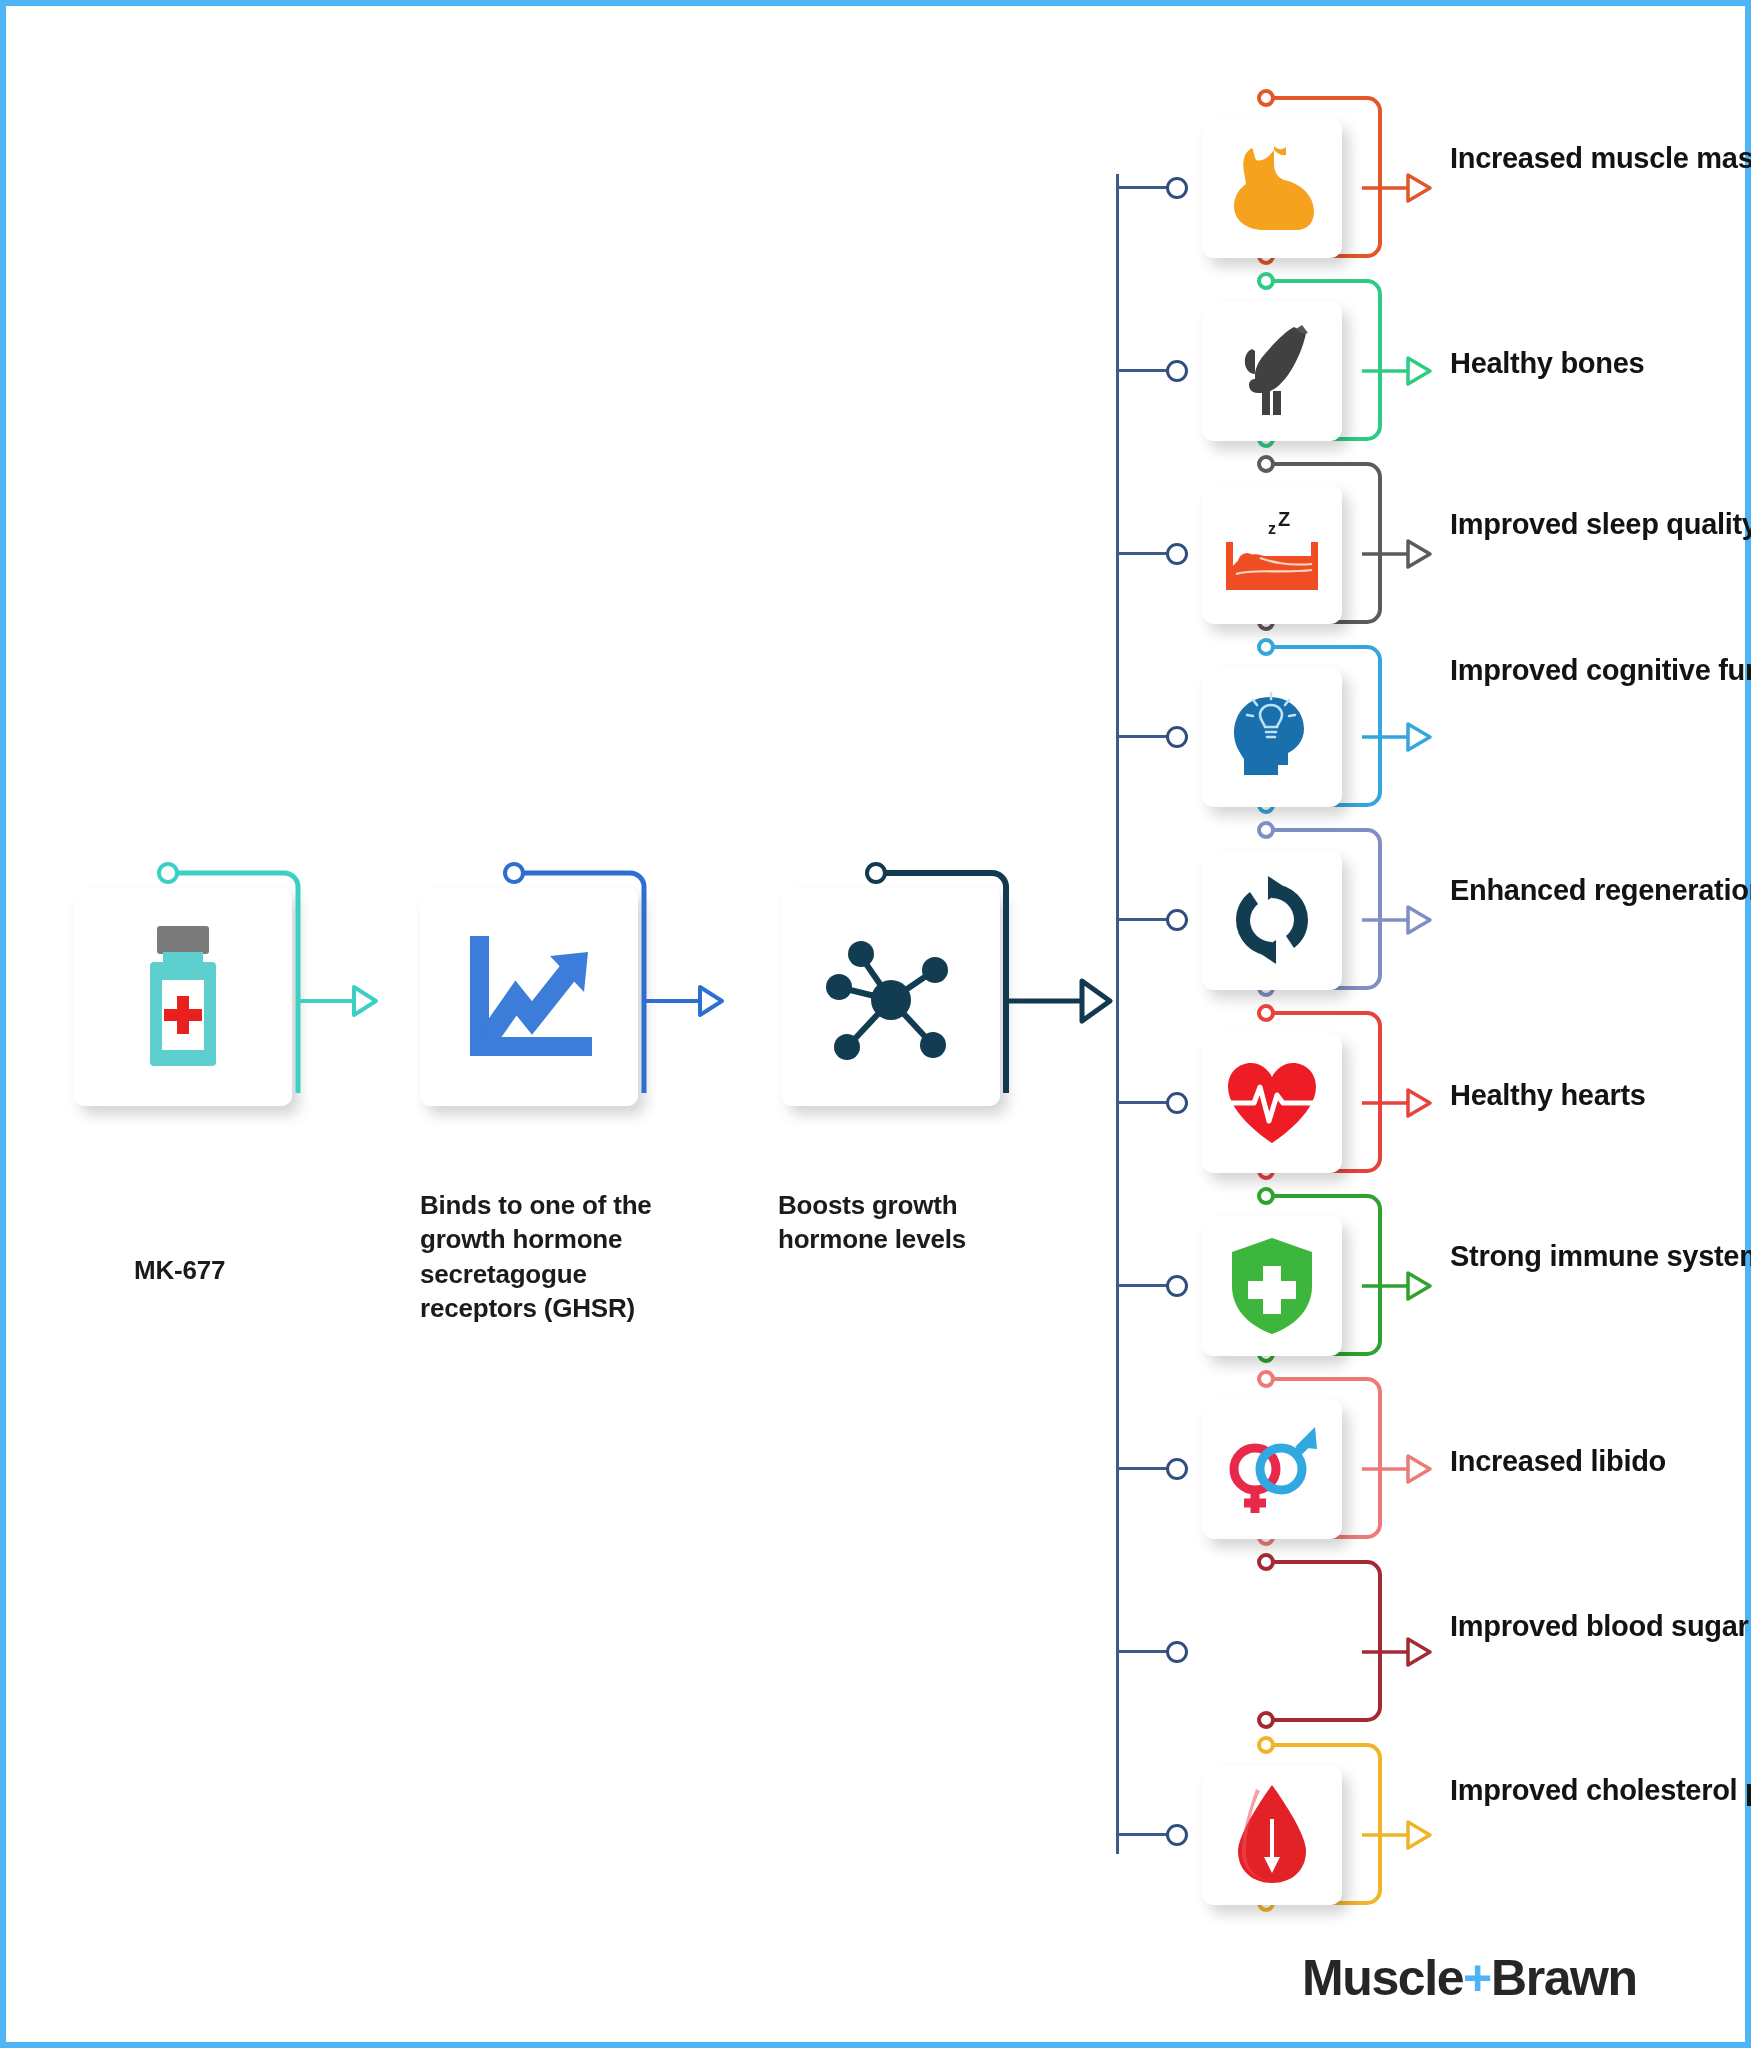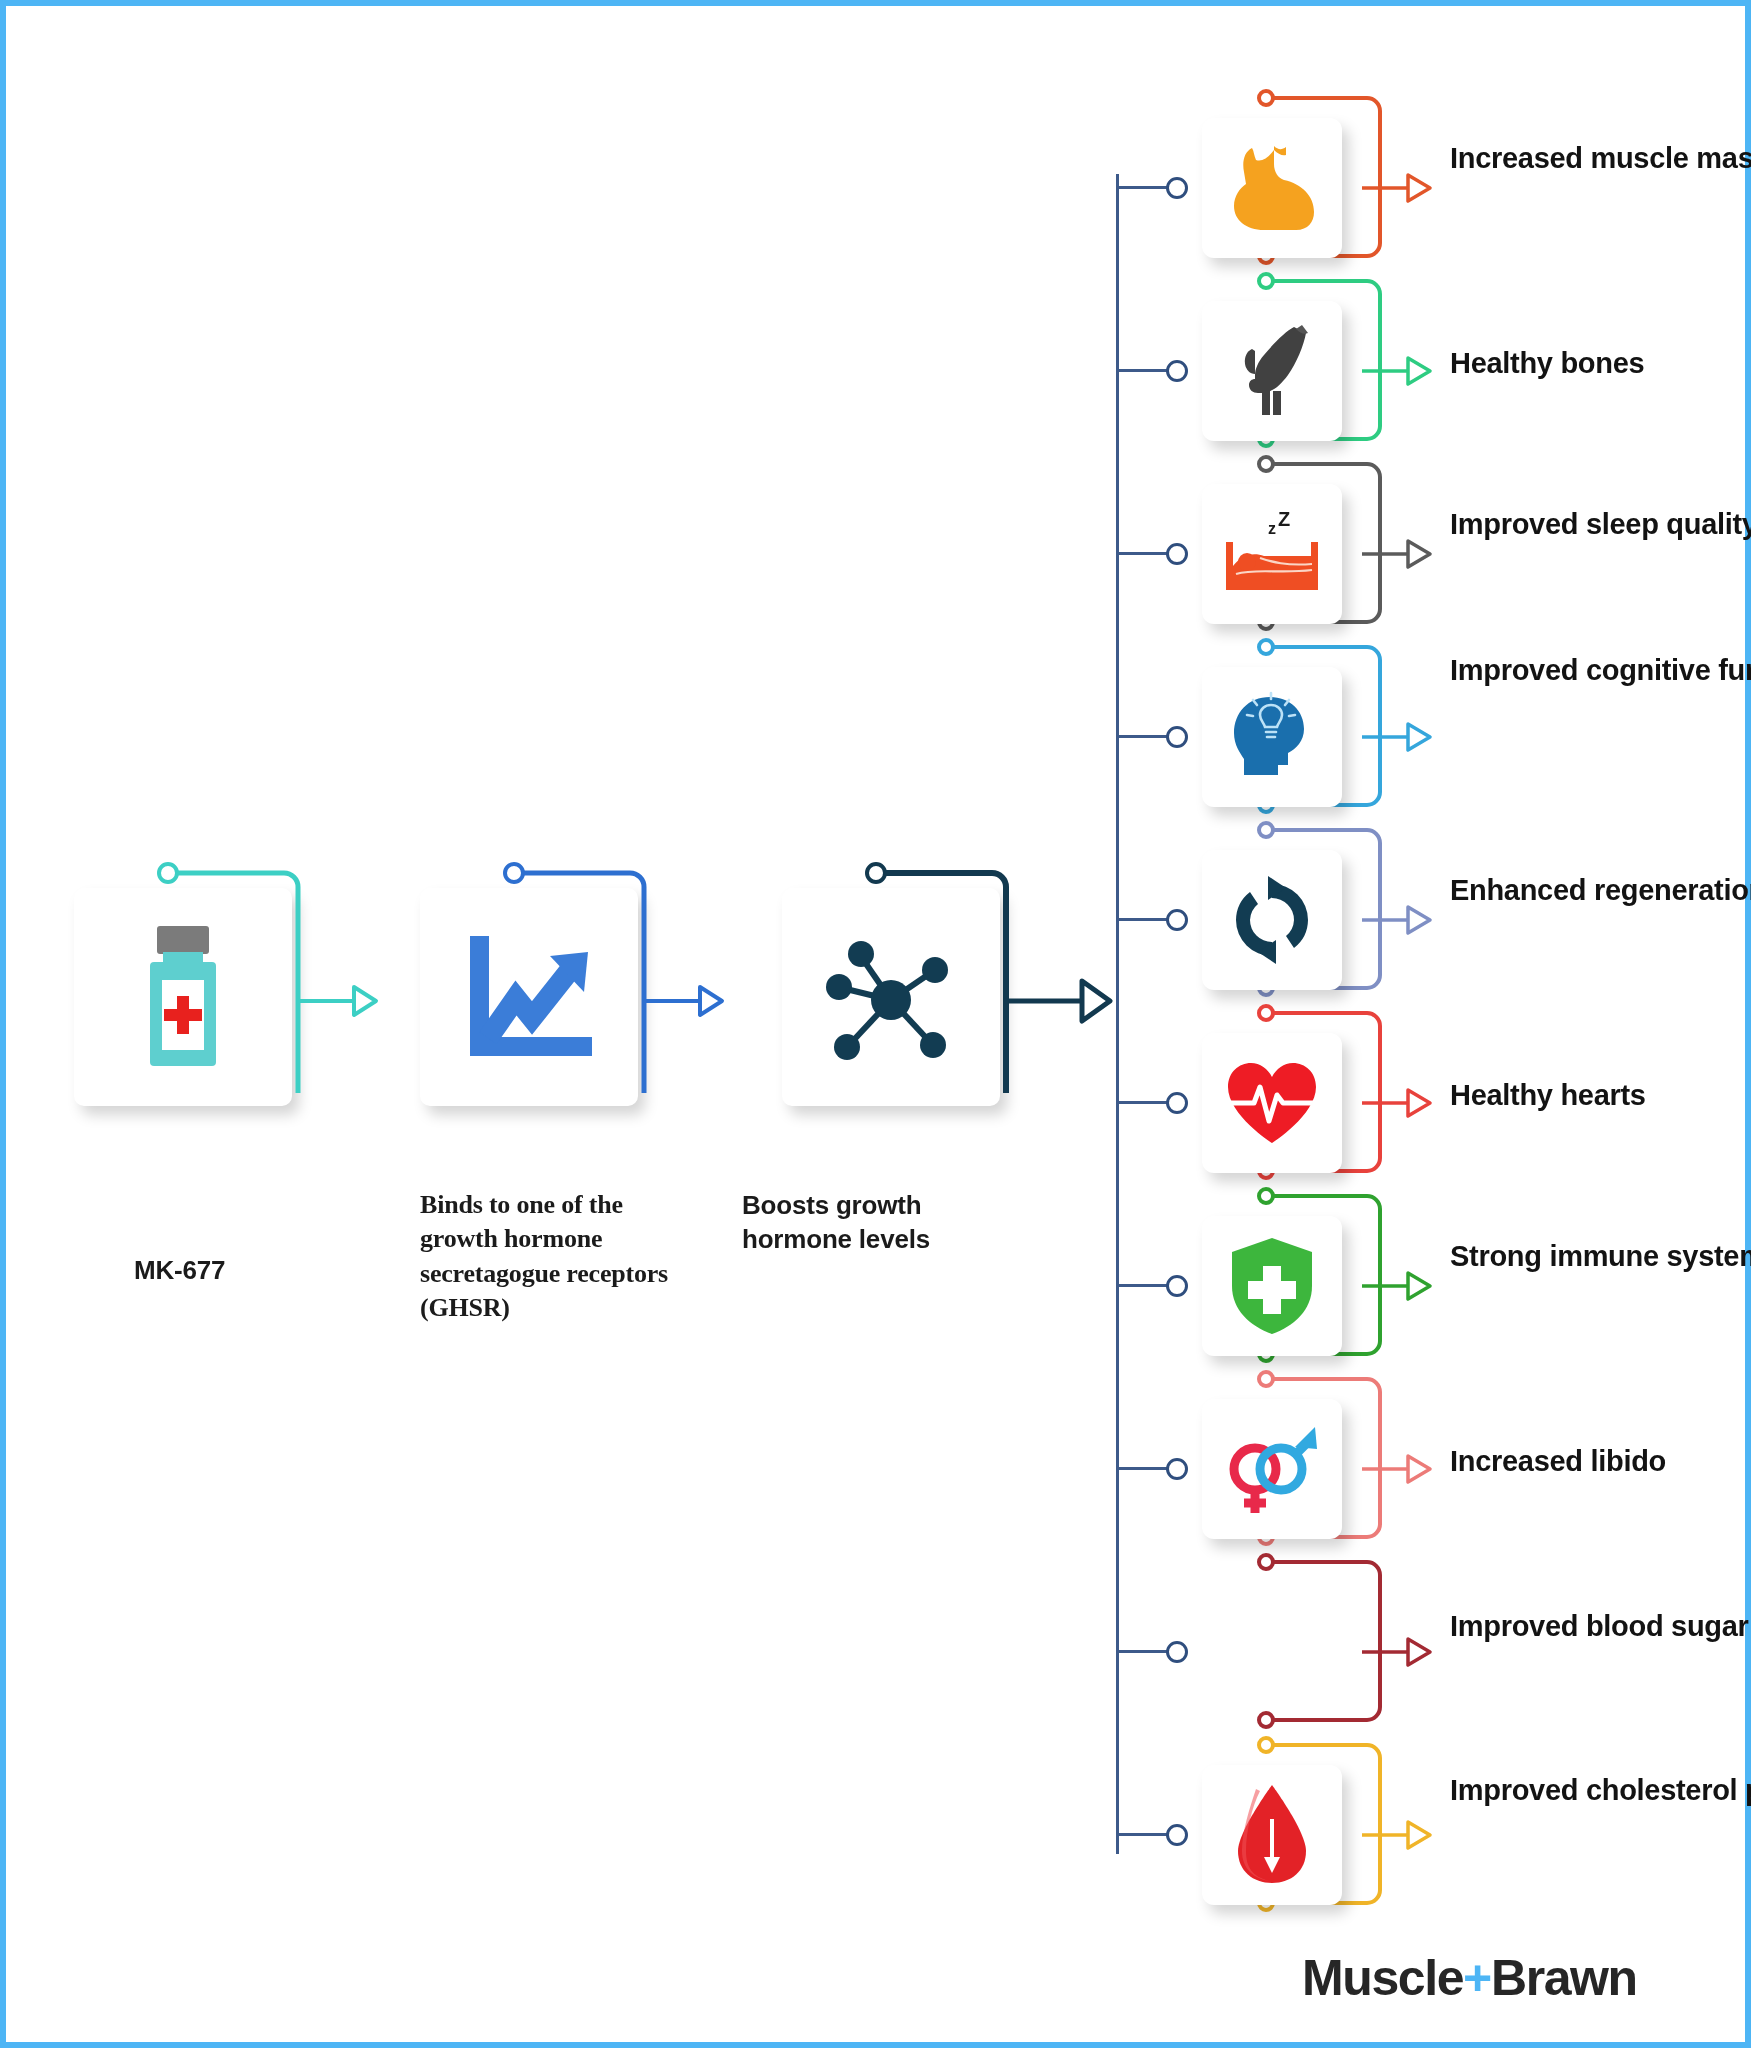--- a/index.html
+++ b/index.html
@@ -95,21 +95,21 @@
     </svg>
   </div>
   <svg class="bracket" style="left:496px;top:855px;" width="160" height="250">
     <circle cx="12" cy="12" r="9" fill="none" stroke="#2D6FD0" stroke-width="4"></circle>
     <path d="M21,12 H128 a14,14 0 0 1 14,14 V232" fill="none" stroke="#2D6FD0" stroke-width="5"></path>
   </svg>
   <svg class="arrow-line" style="left:636px;top:975px;" width="90" height="40">
     <path d="M0,20 H58" stroke="#2D6FD0" stroke-width="4" fill="none"></path>
     <path d="M58,6 L80,20 L58,34 Z" fill="none" stroke="#2D6FD0" stroke-width="4" stroke-linejoin="round"></path>
   </svg>
-  <div class="chain-label" style="left:414px;top:1182px;width:270px;font-family:Liberation Serif, serif;">Binds to one of the growth hormone secretagogue receptors (GHSR)</div>
+  <div class="chain-label" style="left:414px;top:1182px;width:270px;">Binds to one of the growth hormone secretagogue receptors (GHSR)</div>
 
   <div class="card chain-card" style="left:776px;top:882px;">
     <svg width="150" height="150" viewBox="0 0 150 150">
       <g stroke="#123C52" stroke-width="6">
         <line x1="75" y1="78" x2="46" y2="36"></line>
         <line x1="75" y1="78" x2="116" y2="50"></line>
         <line x1="75" y1="78" x2="26" y2="66"></line>
         <line x1="75" y1="78" x2="34" y2="122"></line>
         <line x1="75" y1="78" x2="114" y2="120"></line>
       </g>
@@ -124,21 +124,21 @@
     </svg>
   </div>
   <svg class="bracket" style="left:858px;top:855px;" width="160" height="250">
     <circle cx="12" cy="12" r="9" fill="none" stroke="#12394F" stroke-width="4"></circle>
     <path d="M21,12 H128 a14,14 0 0 1 14,14 V232" fill="none" stroke="#12394F" stroke-width="6"></path>
   </svg>
   <svg class="arrow-line" style="left:998px;top:972px;" width="120" height="46">
     <path d="M0,23 H78" stroke="#12394F" stroke-width="5" fill="none"></path>
     <path d="M78,3 L106,23 L78,43 Z" fill="none" stroke="#12394F" stroke-width="5" stroke-linejoin="round"></path>
   </svg>
-  <div class="chain-label" style="left:736px;top:1182px;width:260px;">Boosts growth hormone levels</div>
+  <div class="chain-label" style="left:772px;top:1182px;width:260px;">Boosts growth hormone levels</div>
 
   <div class="trunk" style="left:1110px;top:168px;height:1680px;"></div>
 
   <div class="stub" style="left:1110px;top:180px;width:52px;"></div>
   <div class="node" style="left:1160px;top:171px;"></div>
   <svg class="bracket" style="left:1248px;top:82px;" width="160" height="188">
     <circle cx="12" cy="10" r="7" fill="none" stroke="#E2562A" stroke-width="4"></circle>
     <path d="M19,10 H113 a13,13 0 0 1 13,13 V155 a13,13 0 0 1 -13,13 H19" fill="none" stroke="#E2562A" stroke-width="4"></path>
     <circle cx="12" cy="168" r="7" fill="none" stroke="#E2562A" stroke-width="4"></circle>
   </svg>

